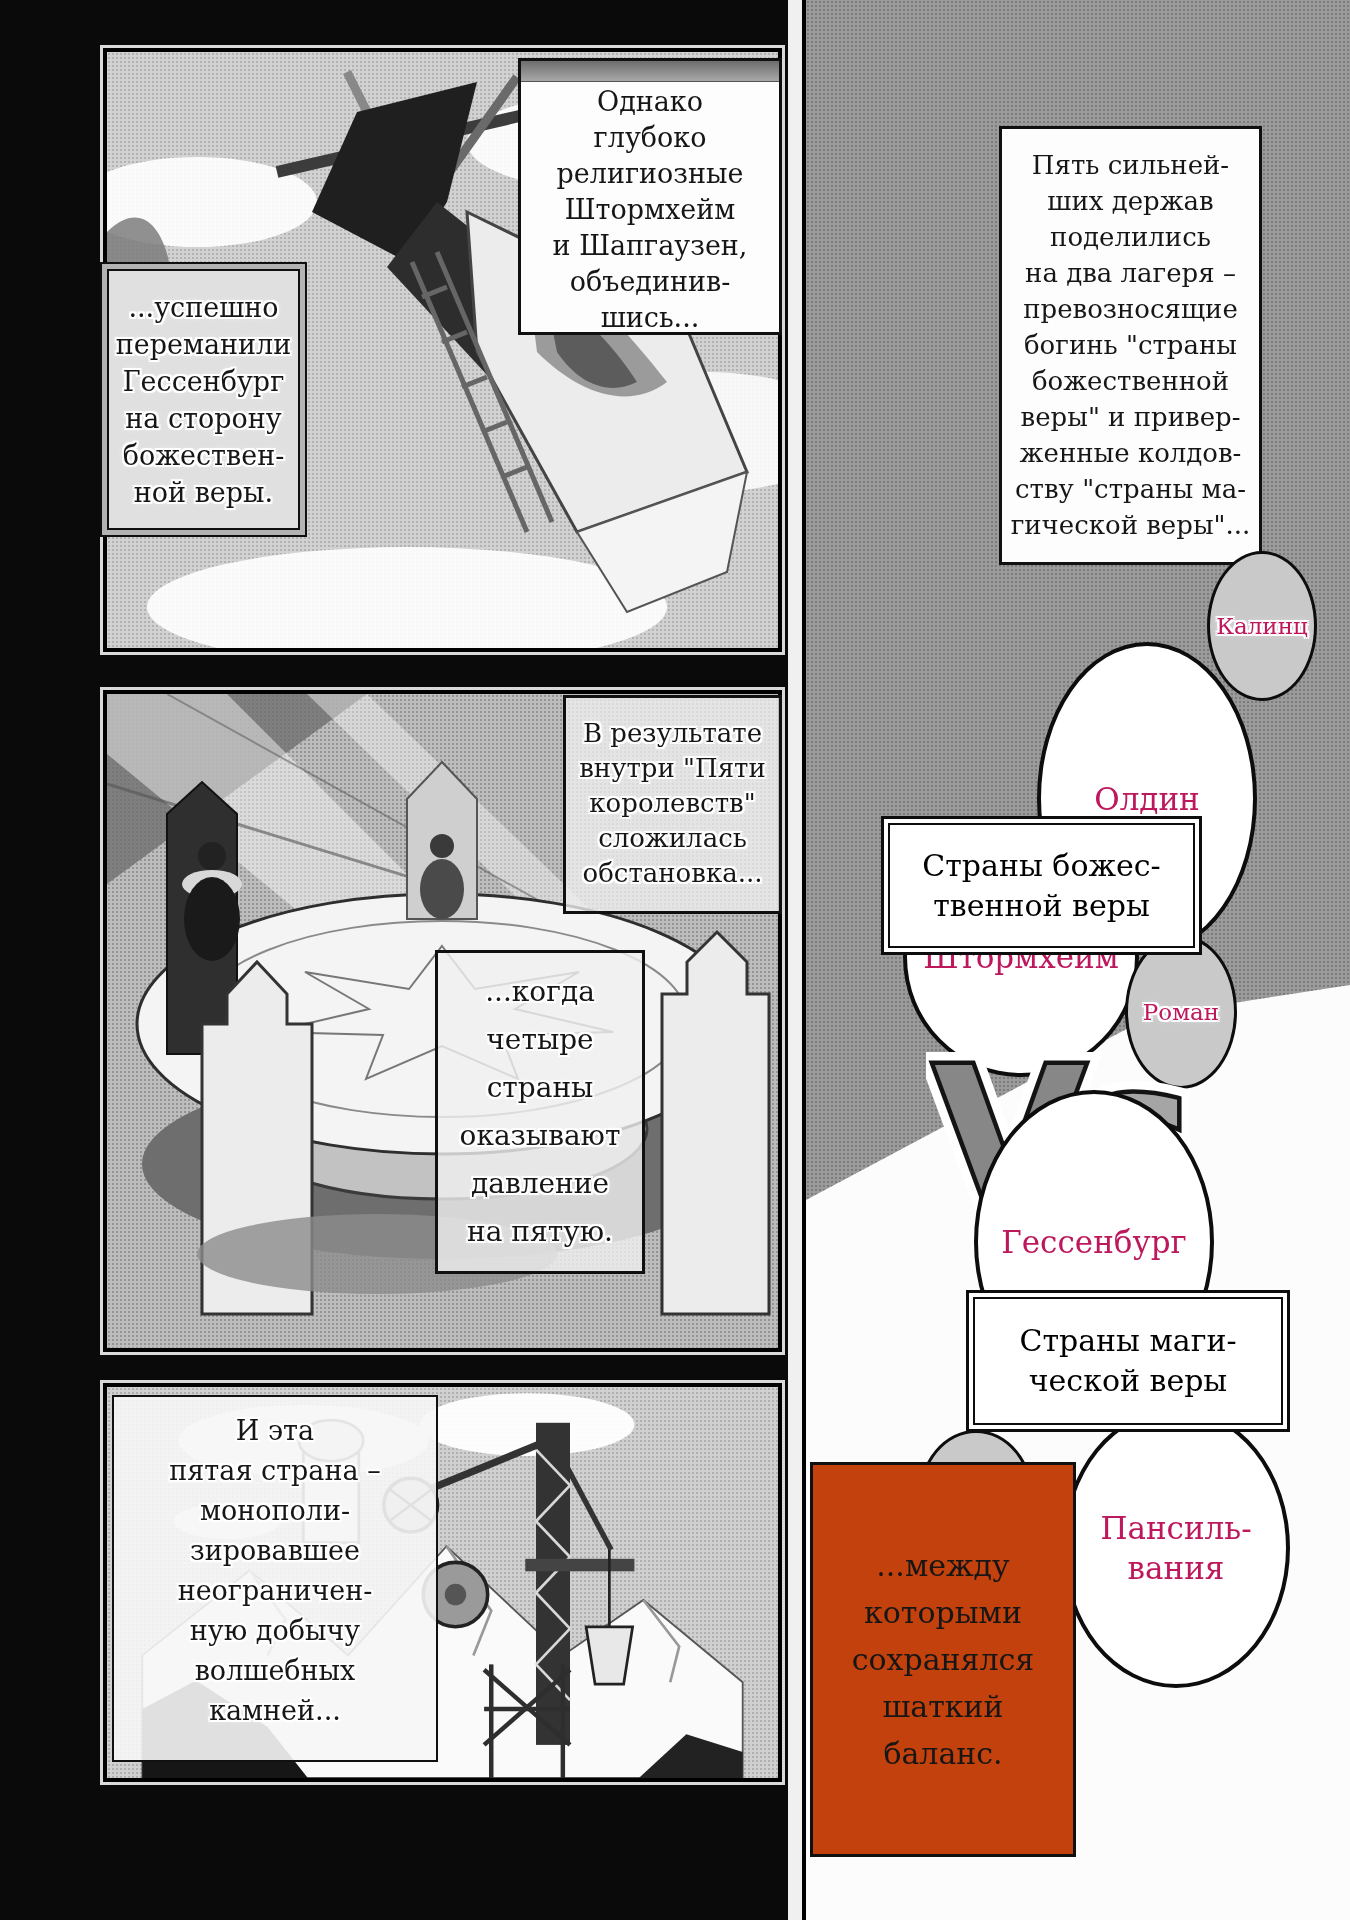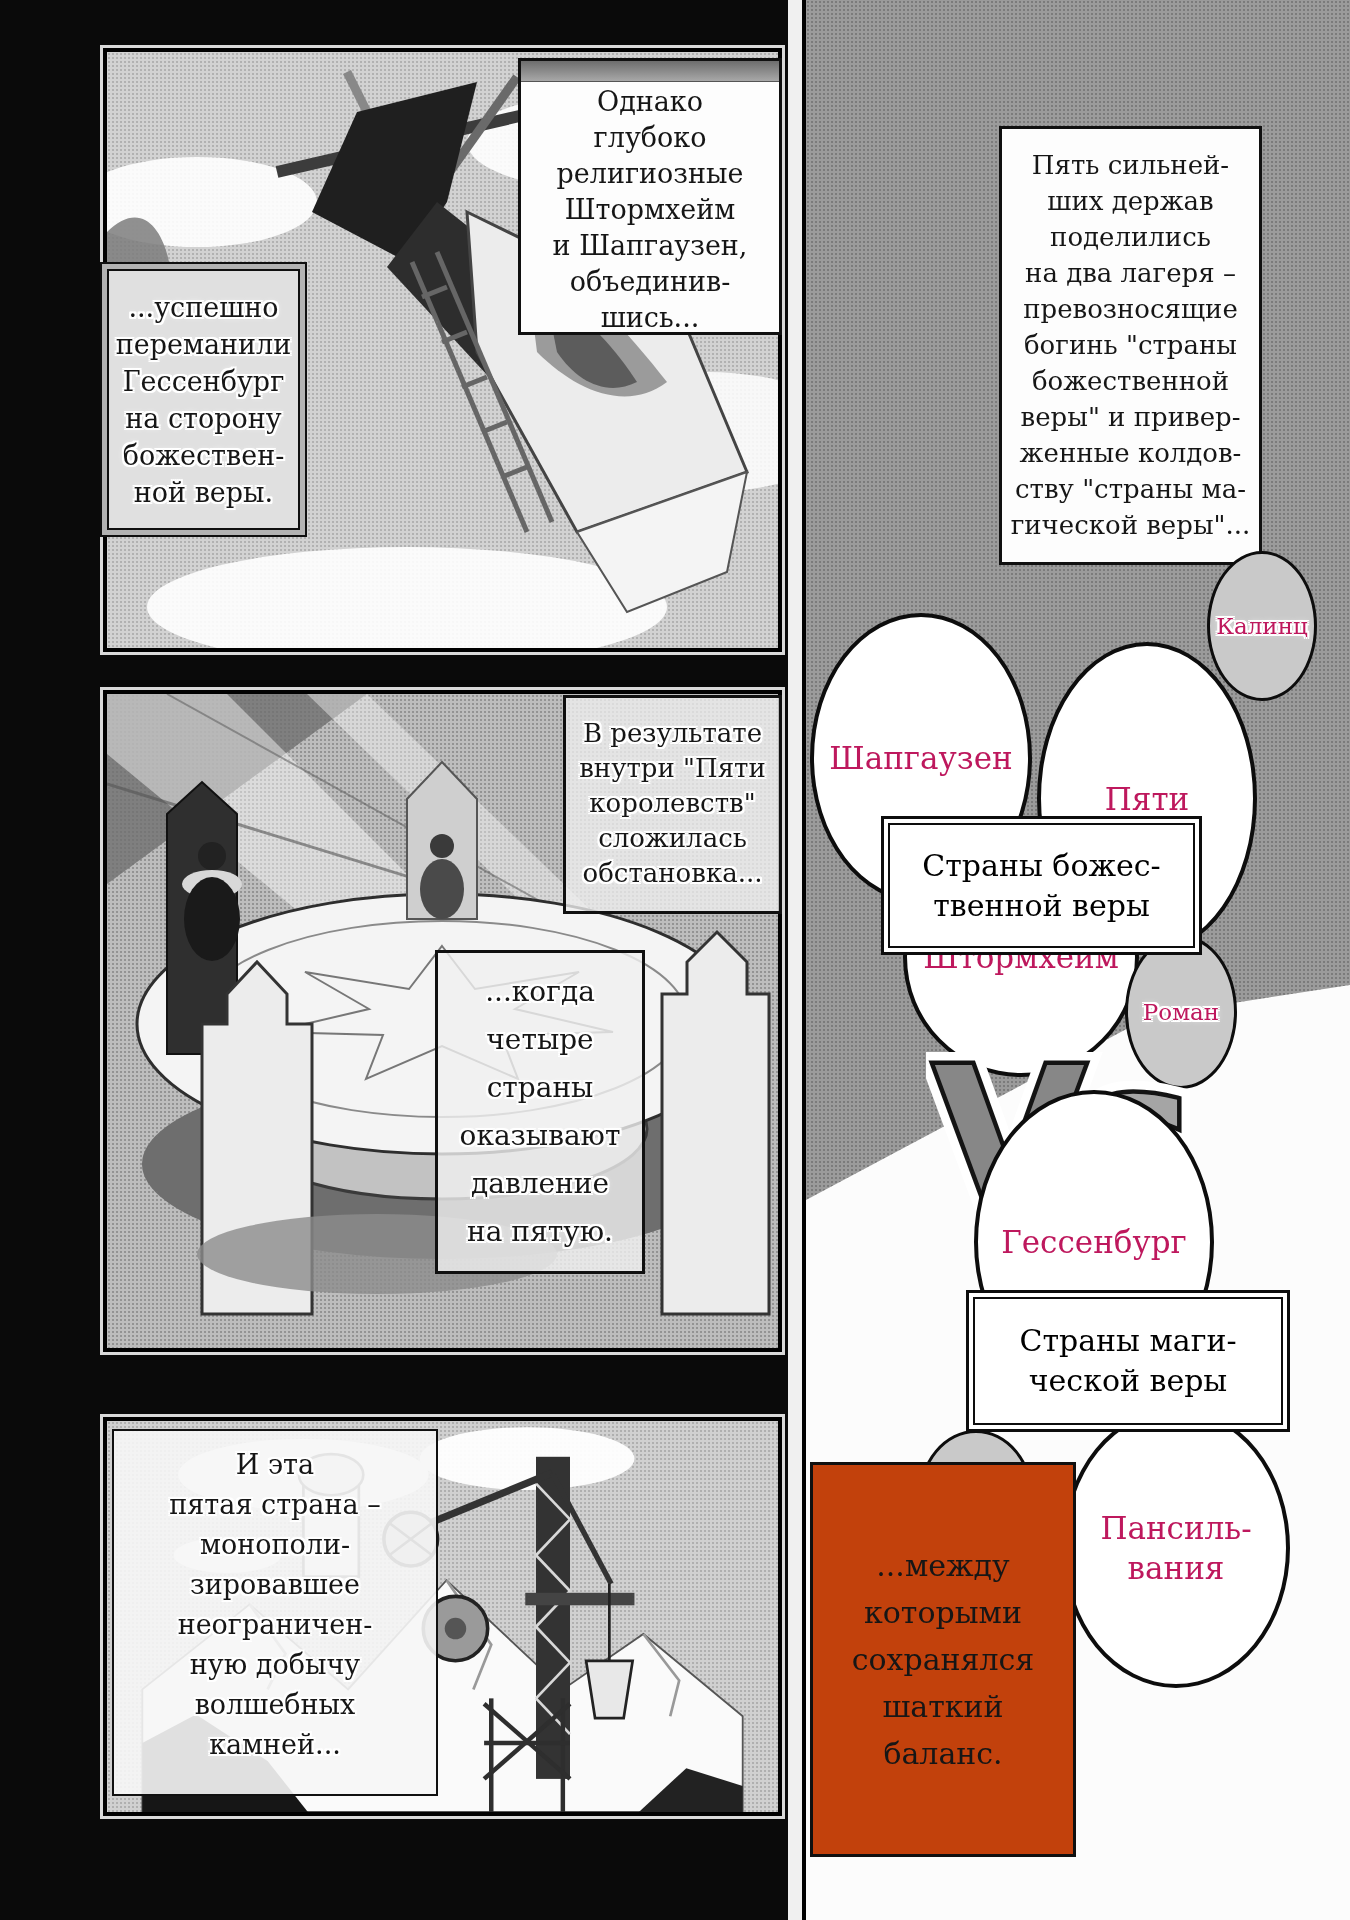--- a/index.html
+++ b/index.html
@@ -7,21 +7,21 @@
         font-family:"DejaVu Serif","Liberation Serif",serif;}
   .ml{white-space:pre-line;}
   .halftone{background-image:radial-gradient(rgba(60,60,60,.22) 1.1px, transparent 1.25px);background-size:4px 4px;}
   .halftone-dark{background-image:radial-gradient(rgba(40,40,40,.28) 1.2px, transparent 1.35px);background-size:4px 4px;}
 
   
   .panel{position:absolute;left:103px;width:679px;border:4px solid #000;box-sizing:border-box;
          box-shadow:0 0 0 3px #d9d9d9;}
   #panel-1{top:48px;height:604px;background-color:#d2d2d2;}
   #panel-2{top:690px;height:662px;background-color:#bdbdbd;}
-  #panel-3{top:1383px;height:399px;background-color:#d0d0d0;margin-top:34px;}
+  #panel-3{top:1383px;height:399px;background-color:#d0d0d0;}
   .art{position:absolute;left:0;top:0;width:100%;height:100%;}
 
   .box{position:absolute;box-sizing:border-box;border:3px solid #101010;color:#161616;
        text-align:center;}
   .glow{text-shadow:-2px -2px 0 #fff,2px -2px 0 #fff,-2px 2px 0 #fff,2px 2px 0 #fff,
         0 -2px 0 #fff,0 2px 0 #fff,-2px 0 0 #fff,2px 0 0 #fff,0 0 6px #fff;}
 
   #box-a{left:411px;top:6px;width:264px;height:277px;background:#fdfdfd;overflow:hidden;}
   #box-a .band{height:20px;background:linear-gradient(#6d6d6d,#a8a8a8);border-bottom:1px solid #555;}
   #box-a .txt{font-size:27px;line-height:36px;padding-top:2px;}
@@ -242,25 +242,22 @@
 божественной
 веры" и привер-
 женные колдов-
 ству "страны ма-
 гической веры"...</div>
     </div>
 
     <div class="circle small" id="c-kalinz">
       <span class="glow">Калинц</span>
     </div>
-    <div class="circle big" id="c-shapgauzen">
-      <span>Шапгаузен</span>
-    </div>
     <div class="circle big" id="c-oldin">
-      <span>Пяти</span>
+      <span>Олдин</span>
     </div>
     <div class="circle big" id="c-stormheim">
       <span>Штормхейм</span>
     </div>
     <div class="circle small" id="c-roman">
       <span class="glow">Роман</span>
     </div>
 
     <div class="camp-label" id="label-divine">
       <div class="inner">

